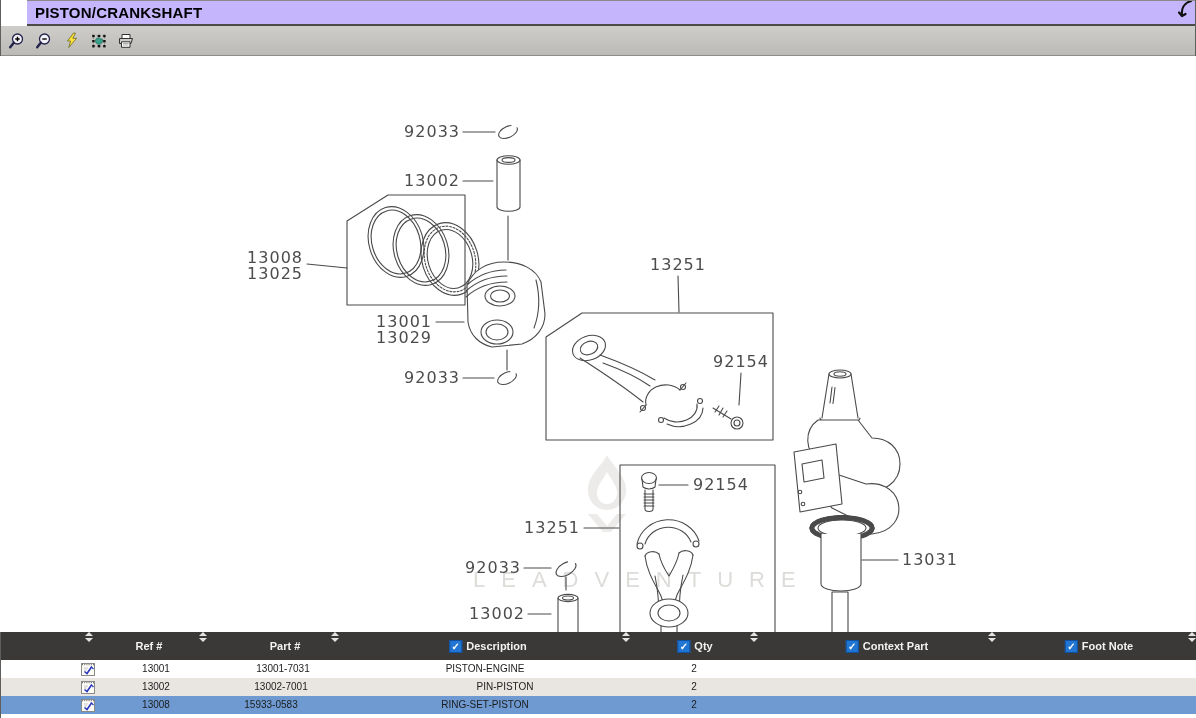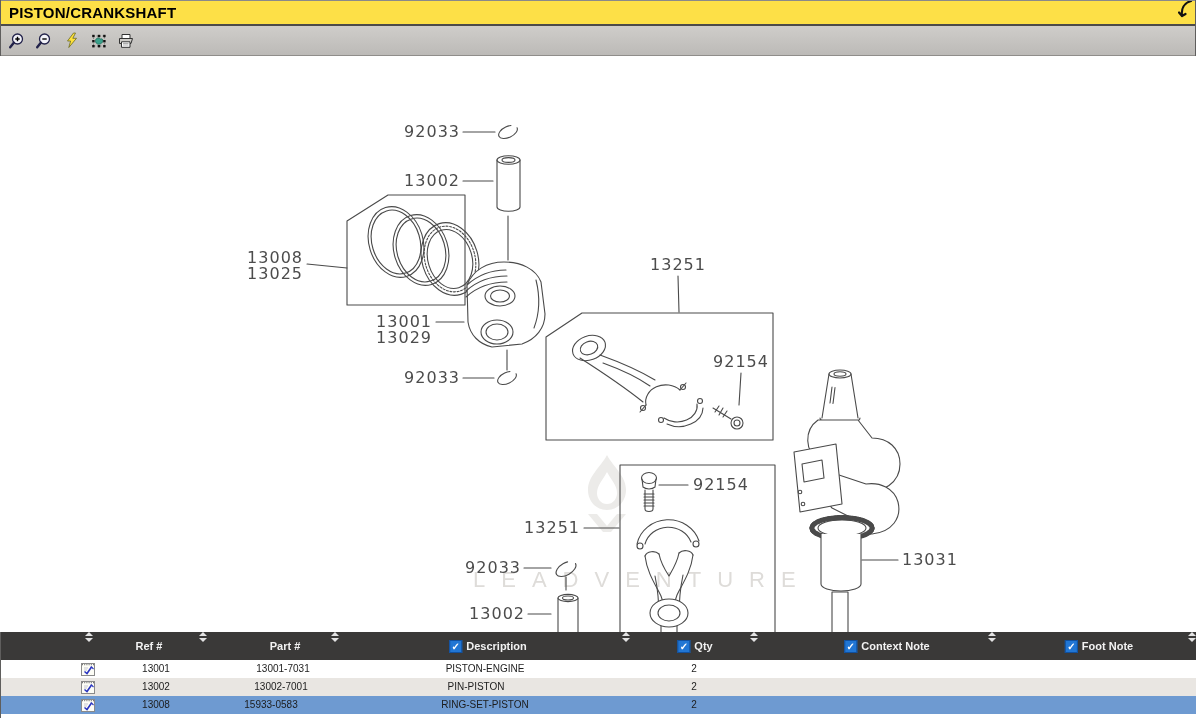--- a/index.html
+++ b/index.html
@@ -1,21 +1,21 @@
 <!DOCTYPE html>
 <html><head>
 <meta charset="utf-8">
 <style>
   html,body{margin:0;padding:0;}
   body{width:1196px;height:718px;overflow:hidden;background:#fff;
        font-family:"Liberation Sans", sans-serif;position:relative;}
   .chrome{border-left:1px solid #5f5e5d;border-right:1px solid #5f5e5d;box-sizing:border-box;}
   
   .titlebar{height:23px;border-top:1px solid #8a8a8a;border-bottom:2px solid #4c4b4a;
-            background:#fde047;display:flex;align-items:center;padding-left:8px;position:relative;}
+            background:#c4b5fd;display:flex;align-items:center;padding-left:8px;position:relative;margin-left:26px;}
   .titlebar .title{font-weight:bold;font-size:15px;color:#000;letter-spacing:.2px;}
   .cursor-glyph{position:absolute;right:2px;top:0;}
   
   .toolbar{height:29px;border-bottom:1px solid #8f8d8a;background:linear-gradient(#cfcdca,#bcbab7);
            display:flex;align-items:center;gap:7px;padding-left:7px;}
   .tbtn{width:20px;height:20px;display:flex;align-items:center;justify-content:center;cursor:pointer;}
   
   .canvas{position:absolute;left:0;top:56px;width:1196px;height:576px;background:#fff;}
   .lbl{font-family:"DejaVu Sans",sans-serif;font-size:16px;fill:#4c4c4c;letter-spacing:1px;}
   .wmtext{font-family:"Liberation Sans",sans-serif;font-size:22px;letter-spacing:16px;fill:#dedcd9;}
@@ -281,21 +281,21 @@
     <div class="hitem" style="left:694px">
       <span class="cbx">✓</span>
       <span>Qty</span>
     </div>
     <div class="hitem sort" style="left:753px">
         <i class="up"></i>
         <i class="dn"></i>
       </div>
     <div class="hitem" style="left:886px">
       <span class="cbx">✓</span>
-      <span>Context Note</span>
+      <span>Context Part</span>
     </div>
     <div class="hitem sort" style="left:991px">
         <i class="up"></i>
         <i class="dn"></i>
       </div>
     <div class="hitem" style="left:1098px">
       <span class="cbx">✓</span>
       <span>Foot Note</span>
     </div>
     <div class="hitem sort" style="left:1191px">
@@ -325,21 +325,21 @@
       <svg width="17" height="17" viewBox="0 0 17 17">
           <rect x="2" y="2.5" width="13" height="12" fill="#fdfdf6" stroke="#8a8a8a"></rect>
           <path d="M2.5,3.6 H14.5" stroke="#777" stroke-width="1.4" stroke-dasharray="1 1.2"></path>
           <path d="M4.5,7 H8.5 M4.5,9 H7.5" stroke="#b9b9c9" stroke-width="0.8"></path>
           <path d="M5,10.5 L7.5,12.5 L12,6" stroke="#2a35c0" stroke-width="1.6" fill="none"></path>
           <path d="M11.5,5.5 L14,8" stroke="#2a35c0" stroke-width="1.1"></path>
         </svg>
     </span>
     <span class="cell" style="left:155px">13002</span>
     <span class="cell" style="left:280px">13002-7001</span>
-    <span class="cell" style="left:475px">PIN-PISTON</span>
+    <span class="cell" style="left:504px">PIN-PISTON</span>
     <span class="cell" style="left:693px">2</span>
   </div>
 
   <div class="trow" style="top:64px;background:#6e9ad1">
     <span class="cell icn" style="left:87px">
       <svg width="17" height="17" viewBox="0 0 17 17">
           <rect x="2" y="2.5" width="13" height="12" fill="#fdfdf6" stroke="#8a8a8a"></rect>
           <path d="M2.5,3.6 H14.5" stroke="#777" stroke-width="1.4" stroke-dasharray="1 1.2"></path>
           <path d="M4.5,7 H8.5 M4.5,9 H7.5" stroke="#b9b9c9" stroke-width="0.8"></path>
           <path d="M5,10.5 L7.5,12.5 L12,6" stroke="#2a35c0" stroke-width="1.6" fill="none"></path>

